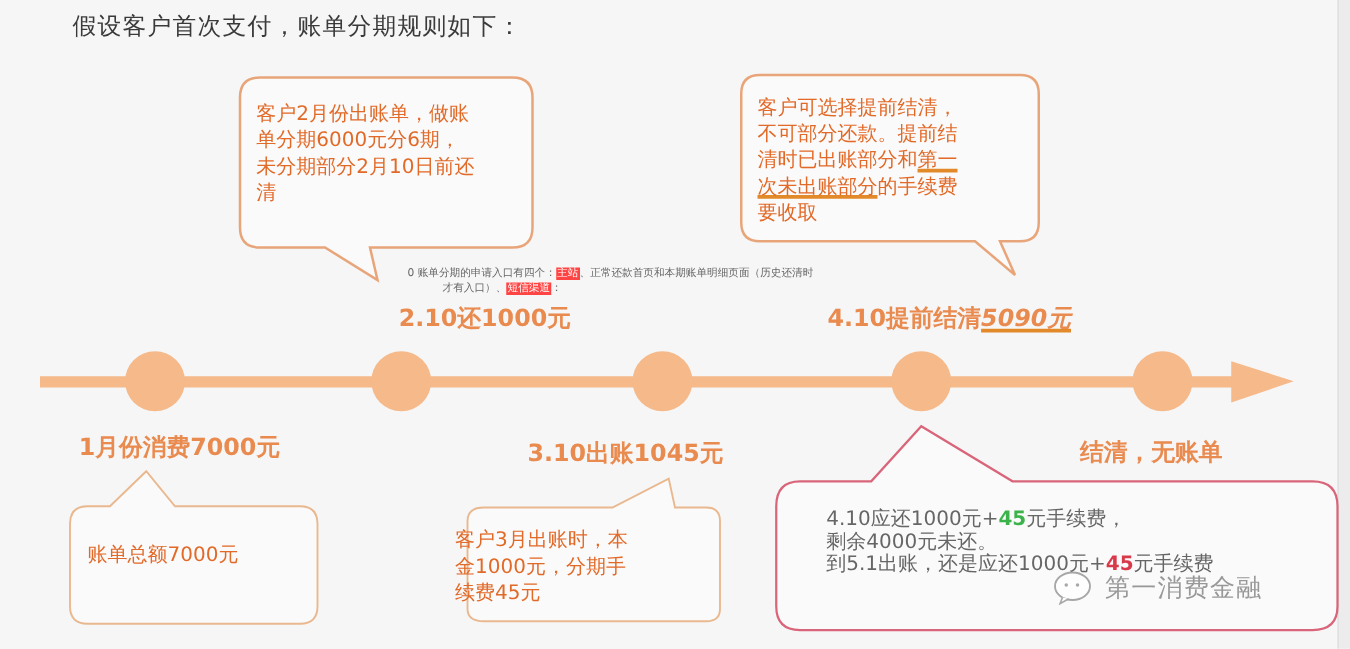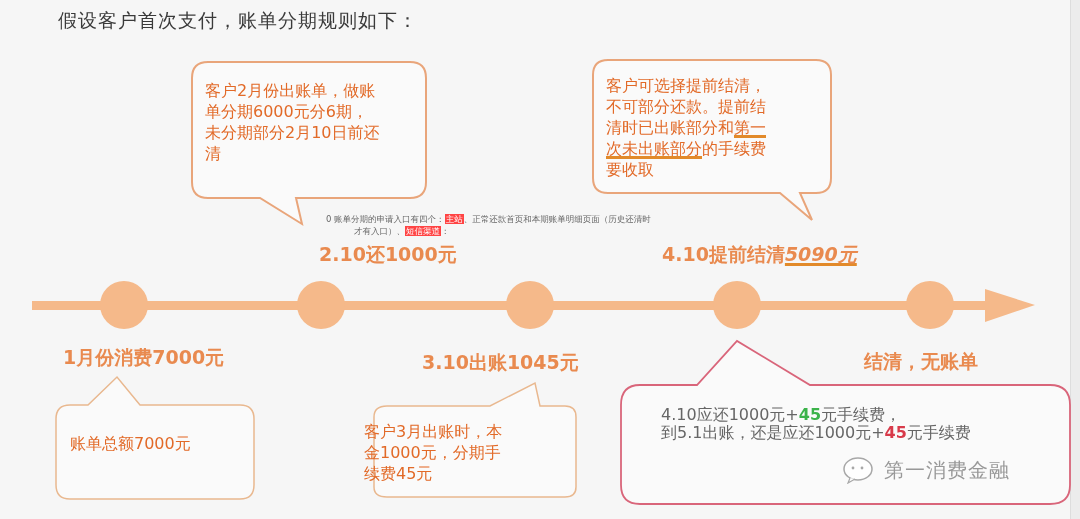--- a/index.html
+++ b/index.html
@@ -83,20 +83,21 @@
 </div>
 
 <div class="abs bubble-text" style="left:364px;top:421px;">
   <div>客户3月出账时，本</div>
   <div>金1000元，分期手</div>
   <div>续费45元</div>
 </div>
 
 <div class="abs detail" style="left:661px;top:406px;">
   <div><span>4.10应还1000元+</span><span class="green">45</span><span>元手续费，</span></div>
+  <div>剩余4000元未还。</div>
   <div><span>到5.1出账，还是应还1000元+</span><span class="red-num">45</span><span>元手续费</span></div>
 </div>
 
 <div class="abs" style="left:842px;top:456px;display:flex;align-items:center;gap:6px;opacity:0.85;">
   <svg width="36" height="28">
     <ellipse cx="16" cy="13" rx="14" ry="11" fill="#fff" stroke="#999" stroke-width="1.5"></ellipse>
     <circle cx="11" cy="12" r="1.4" fill="#999"></circle>
     <circle cx="20" cy="12" r="1.4" fill="#999"></circle>
     <path d="M8,22 L6,27 L13,23" fill="#fff" stroke="#999" stroke-width="1.2"></path>
   </svg>

